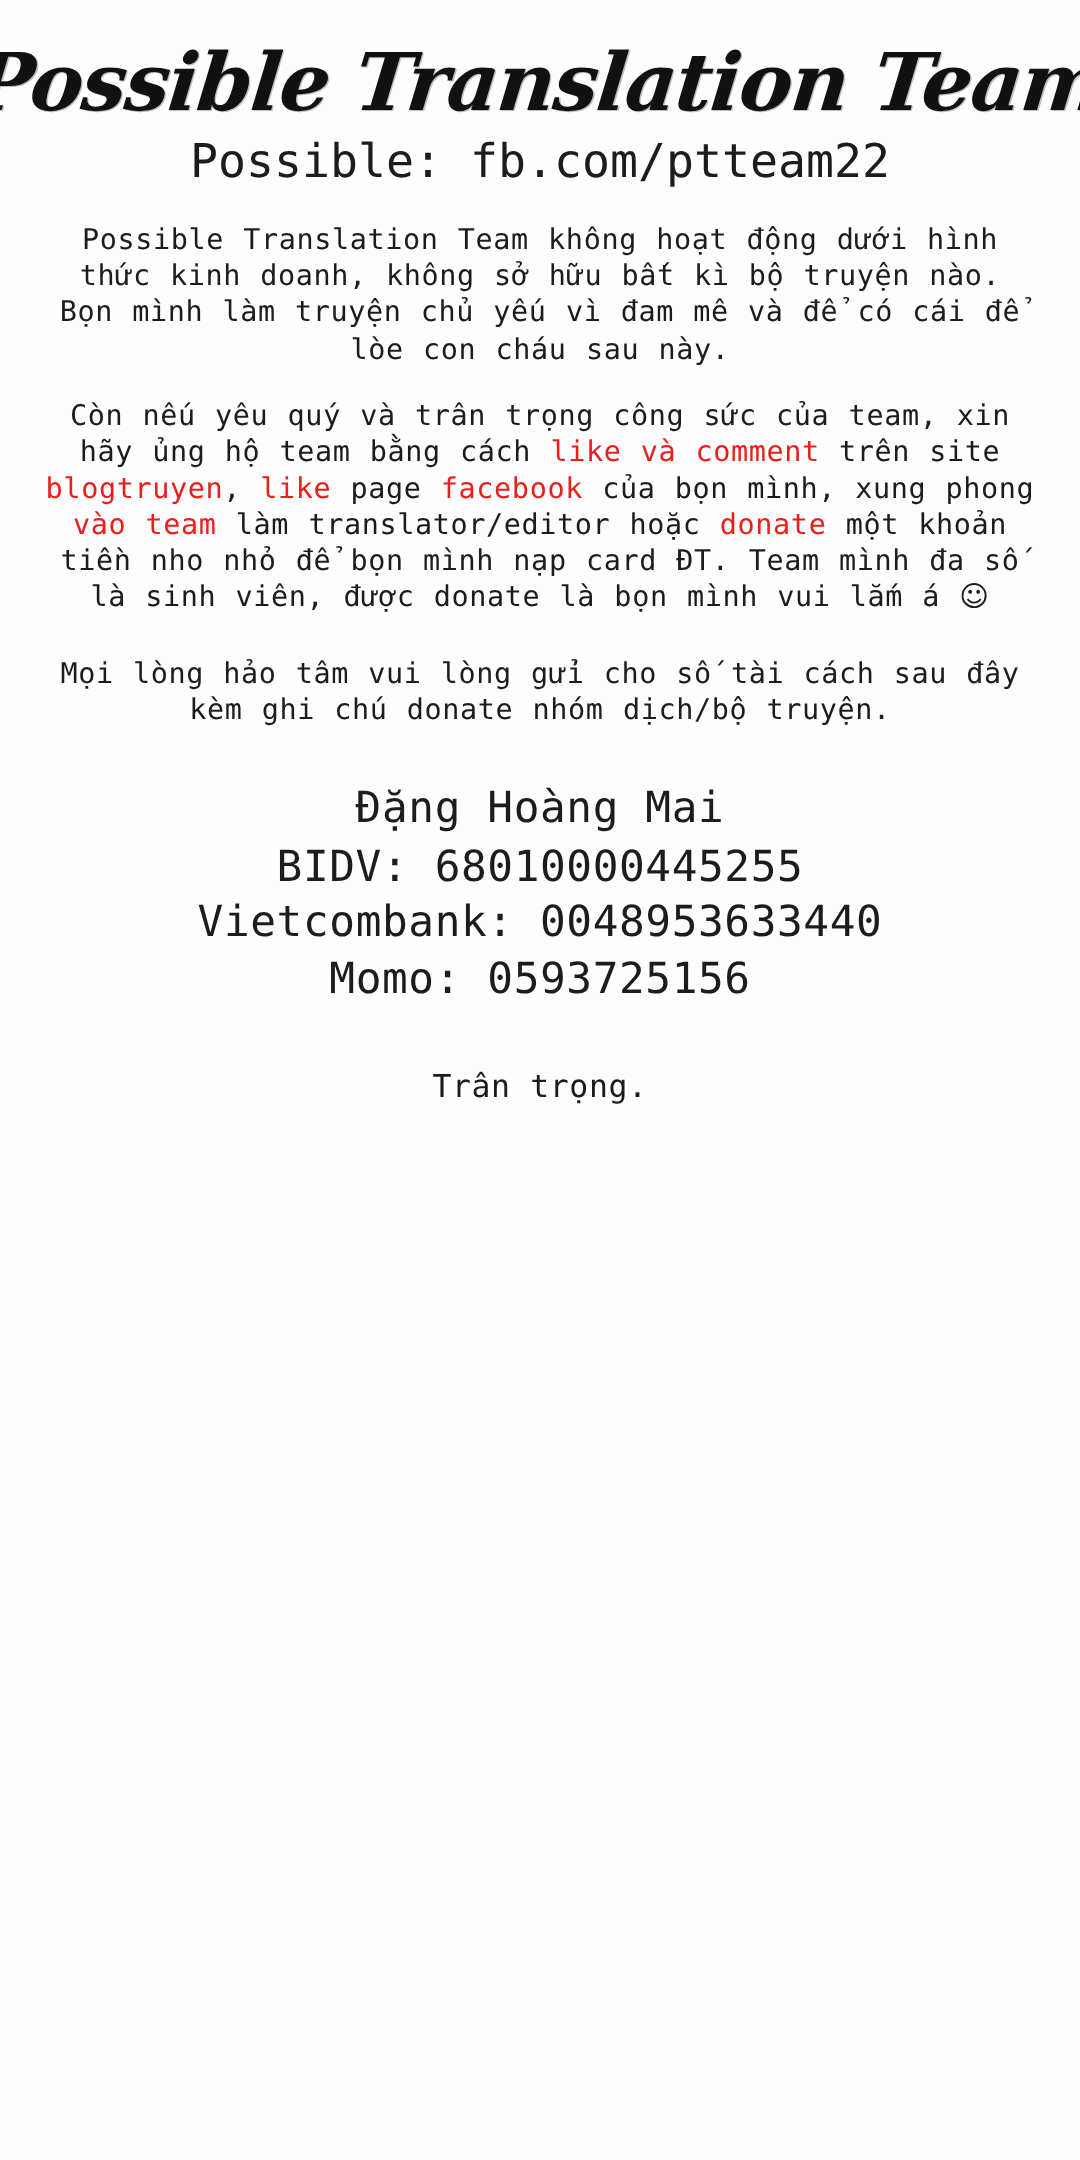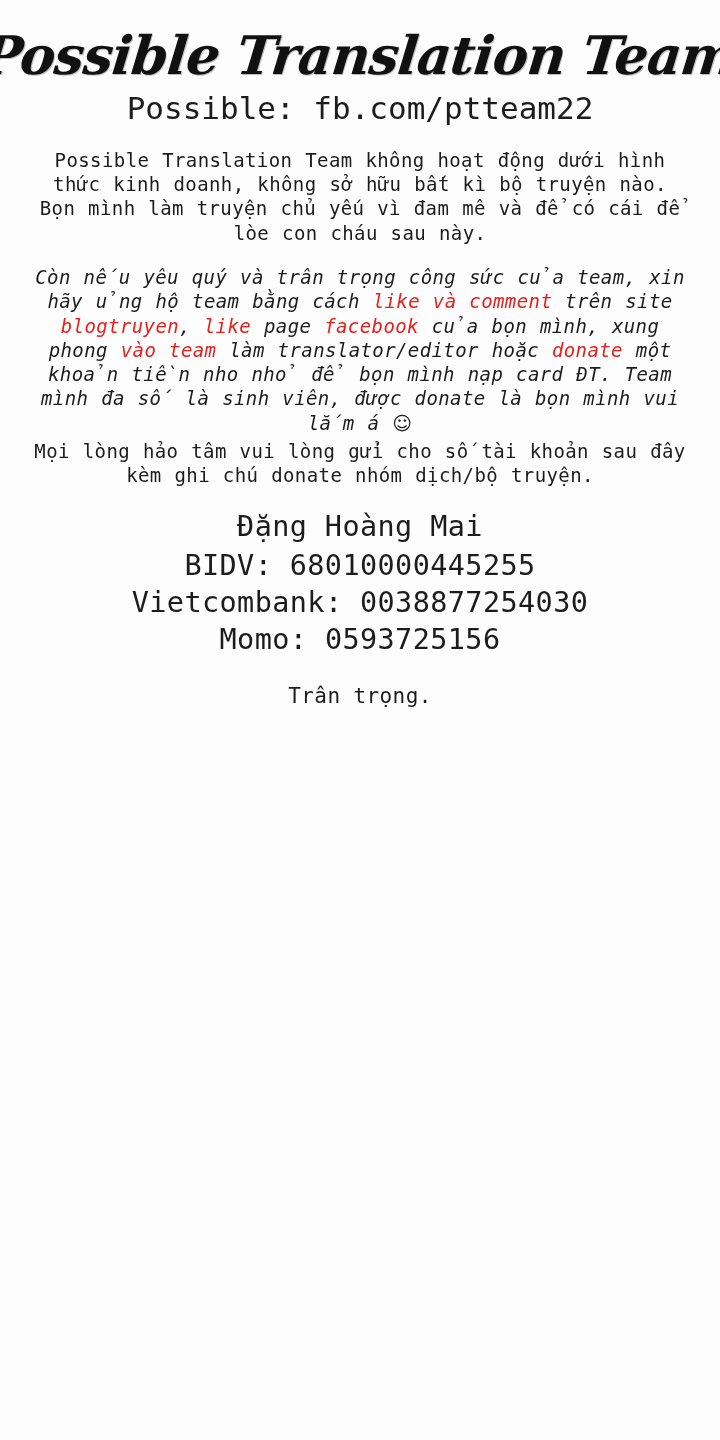--- a/index.html
+++ b/index.html
@@ -52,34 +52,33 @@
     font-size: 19px;
     line-height: 1.28;
     text-align: center;
     color: #1c1c1c;
     width: 660px;
     margin: 0 auto 20px auto;
     letter-spacing: 0.4px;
     word-spacing: 1px;
   }
   .para.tight {
-    margin-bottom: 4px;
-    font-style: italic;
+    margin-bottom: 26px;
   }
   .hl {
     color: #e8201c;
   }
   .bank {
     font-family: "DejaVu Sans Mono", monospace;
     font-size: 28.5px;
     line-height: 1.3;
     text-align: center;
     color: #1c1c1c;
     width: 660px;
-    margin: 0 auto;
+    margin: 15px auto;
     letter-spacing: 0.4px;
   }
   .bank .name {
     margin-bottom: 2px;
   }
   .closing {
     font-family: "DejaVu Sans Mono", monospace;
     font-size: 21px;
     text-align: center;
     color: #1c1c1c;
@@ -99,24 +98,24 @@
 
   <div class="facebook">Possible: fb.com/ptteam22</div>
 
   <div class="para">Possible Translation Team không hoạt động dưới hình thức kinh doanh, không sở hữu bất kì bộ truyện nào. Bọn mình làm truyện chủ yếu vì đam mê và để có cái để lòe con cháu sau này.</div>
 
 
   <div class="para tight">
     <span>Còn nếu yêu quý và trân trọng công sức của team, xin hãy ủng hộ team bằng cách </span><span class="hl">like và comment</span><span> trên site </span><span class="hl">blogtruyen</span><span>, </span><span class="hl">like</span><span> page </span><span class="hl">facebook</span><span> của bọn mình, xung phong </span><span class="hl">vào team</span><span> làm translator/editor hoặc </span><span class="hl">donate</span><span> một khoản tiền nho nhỏ để bọn mình nạp card ĐT. Team mình đa số là sinh viên, được donate là bọn mình vui lắm á </span><span class="smiley">☺</span>
   </div>
 
-  <div class="para">Mọi lòng hảo tâm vui lòng gửi cho số tài khoản sau đây kèm ghi chú donate nhóm dịch/bộ truyện.</div>
+  <div class="para">Mọi lòng hảo tâm vui lòng gửi cho số tài cách sau đây kèm ghi chú donate nhóm dịch/bộ truyện.</div>
 
   <div class="bank">
     <div class="name">Đặng Hoàng Mai</div>
     <div>BIDV: 68010000445255</div>
-    <div>Vietcombank: 0038877254030</div>
+    <div>Vietcombank: 0048953633440</div>
     <div>Momo: 0593725156</div>
   </div>
 
   <div class="closing">Trân trọng.</div>
 
 </div>
 
 </body></html>

